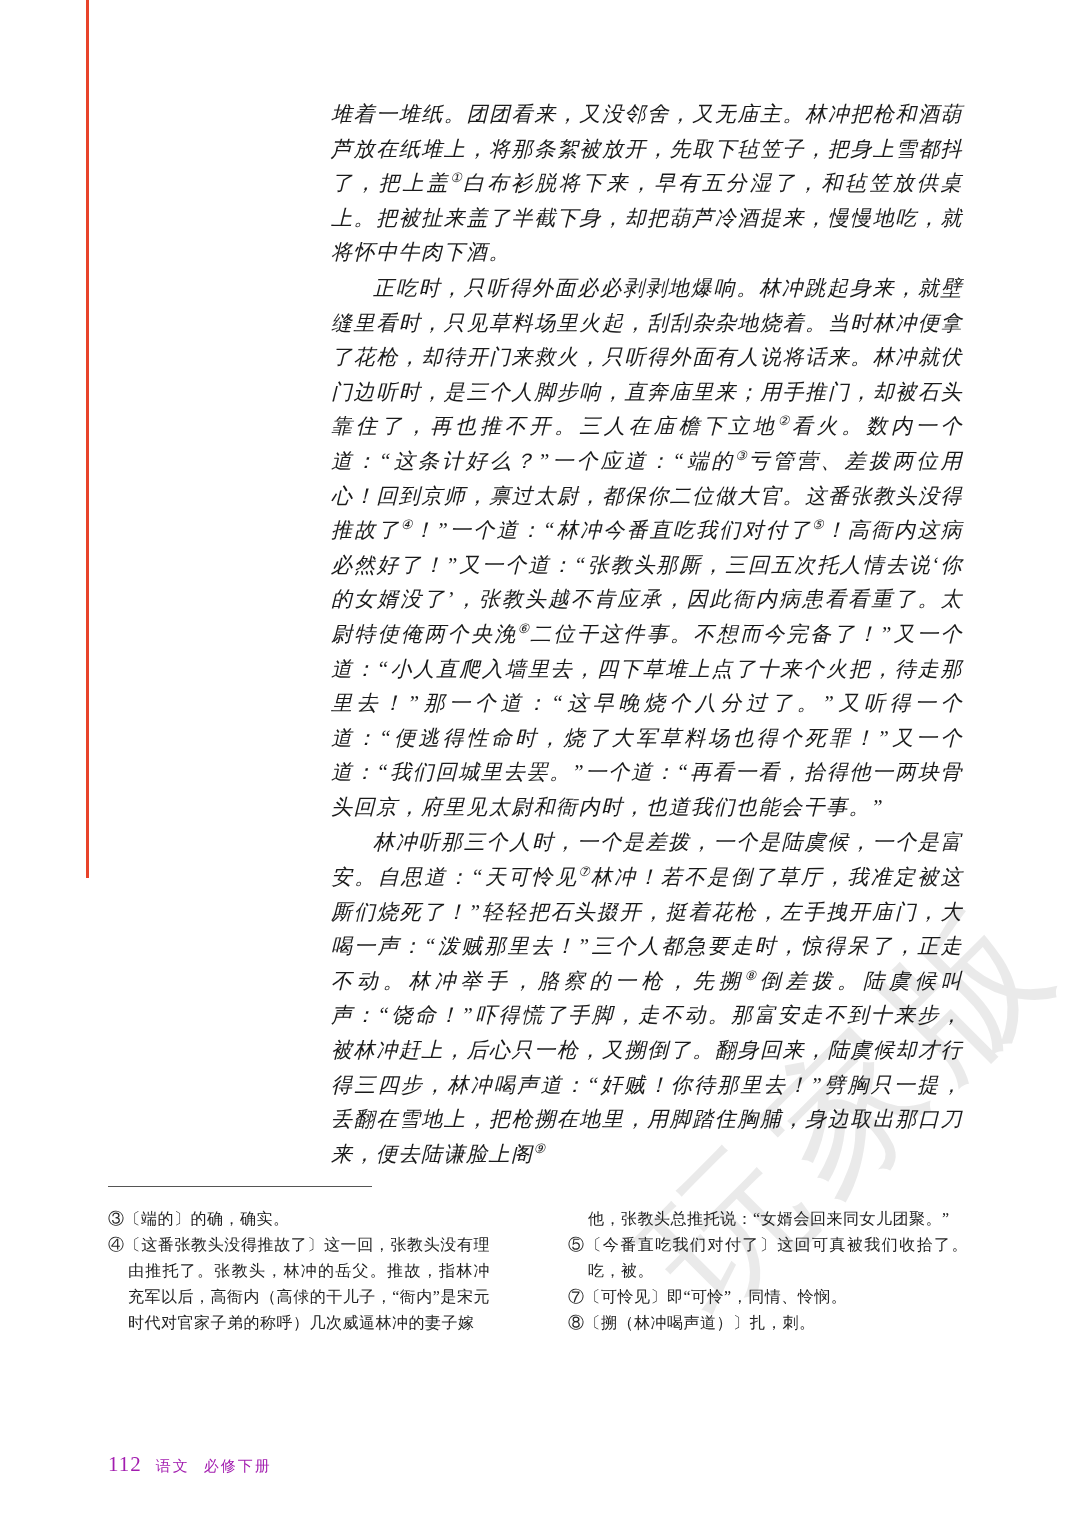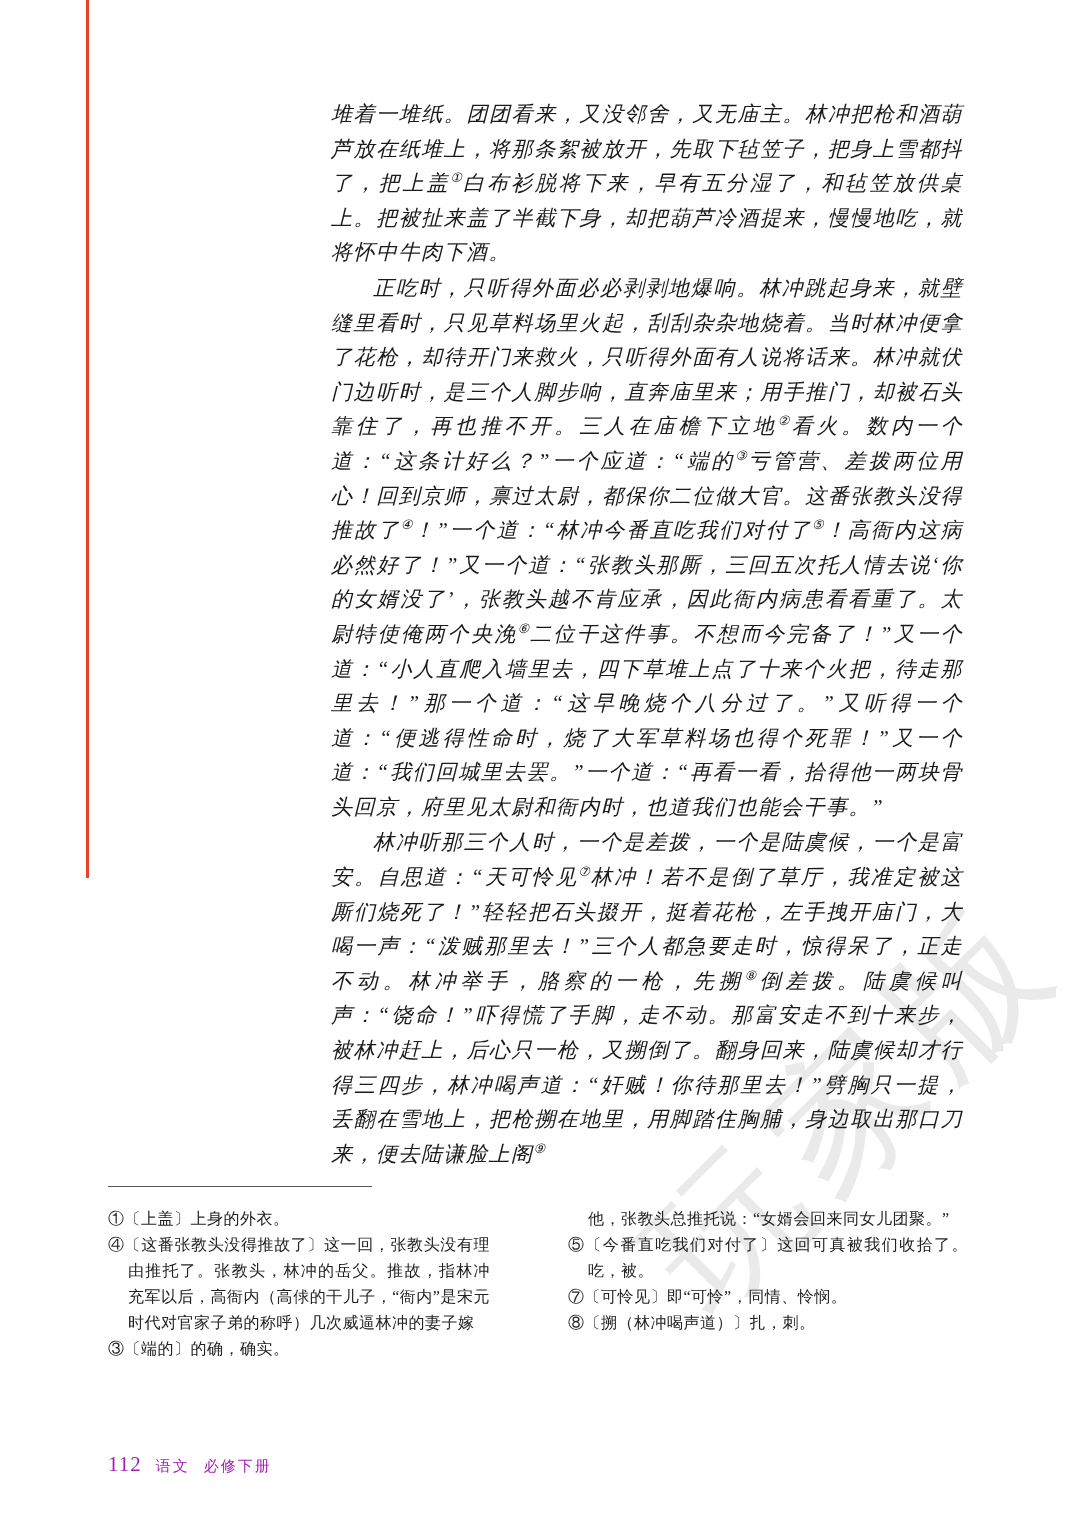--- a/index.html
+++ b/index.html
@@ -107,23 +107,22 @@
   <div class="body-text">
       <p class=""><span>堆着一堆纸。团团看来，又没邻舍，又无庙主。林冲把枪和酒葫芦放在纸堆上，将那条絮被放开，先取下毡笠子，把身上雪都抖了，把上盖</span><span class="fnref">①</span><span>白布衫脱将下来，早有五分湿了，和毡笠放供桌上。把被扯来盖了半截下身，却把葫芦冷酒提来，慢慢地吃，就将怀中牛肉下酒。</span></p>
       <p class="indent"><span>正吃时，只听得外面必必剥剥地爆响。林冲跳起身来，就壁缝里看时，只见草料场里火起，刮刮杂杂地烧着。当时林冲便拿了花枪，却待开门来救火，只听得外面有人说将话来。林冲就伏门边听时，是三个人脚步响，直奔庙里来；用手推门，却被石头靠住了，再也推不开。三人在庙檐下立地</span><span class="fnref">②</span><span>看火。数内一个道：“这条计好么？”一个应道：“端的</span><span class="fnref">③</span><span>亏管营、差拨两位用心！回到京师，禀过太尉，都保你二位做大官。这番张教头没得推故了</span><span class="fnref">④</span><span>！”一个道：“林冲今番直吃我们对付了</span><span class="fnref">⑤</span><span>！高衙内这病必然好了！”又一个道：“张教头那厮，三回五次托人情去说‘你的女婿没了’，张教头越不肯应承，因此衙内病患看看重了。太尉特使俺两个央浼</span><span class="fnref">⑥</span><span>二位干这件事。不想而今完备了！”又一个道：“小人直爬入墙里去，四下草堆上点了十来个火把，待走那里去！”那一个道：“这早晚烧个八分过了。”又听得一个道：“便逃得性命时，烧了大军草料场也得个死罪！”又一个道：“我们回城里去罢。”一个道：“再看一看，拾得他一两块骨头回京，府里见太尉和衙内时，也道我们也能会干事。”</span></p>
       <p class="indent"><span>林冲听那三个人时，一个是差拨，一个是陆虞候，一个是富安。自思道：“天可怜见</span><span class="fnref">⑦</span><span>林冲！若不是倒了草厅，我准定被这厮们烧死了！”轻轻把石头掇开，挺着花枪，左手拽开庙门，大喝一声：“泼贼那里去！”三个人都急要走时，惊得呆了，正走不动。林冲举手，胳察的一枪，先搠</span><span class="fnref">⑧</span><span>倒差拨。陆虞候叫声：“饶命！”吓得慌了手脚，走不动。那富安走不到十来步，被林冲赶上，后心只一枪，又搠倒了。翻身回来，陆虞候却才行得三四步，林冲喝声道：“奸贼！你待那里去！”劈胸只一提，丢翻在雪地上，把枪搠在地里，用脚踏住胸脯，身边取出那口刀来，便去陆谦脸上阁</span><span class="fnref">⑨</span></p>
     </div>
 
   <div class="fn-divider"></div>
 
   <div class="footnotes">
     <div class="fn-col left">
-        <div class="note">①〔上盖〕上身的外衣。</div>
+        <div class="note">③〔端的〕的确，确实。</div>
         <div class="note">④〔这番张教头没得推故了〕这一回，张教头没有理由推托了。张教头，林冲的岳父。推故，指林冲充军以后，高衙内（高俅的干儿子，“衙内”是宋元时代对官家子弟的称呼）几次威逼林冲的妻子嫁</div>
-        <div class="note">③〔端的〕的确，确实。</div>
       </div>
     <div class="fn-col right">
         <div class="note cont">他，张教头总推托说：“女婿会回来同女儿团聚。”</div>
         <div class="note">⑤〔今番直吃我们对付了〕这回可真被我们收拾了。吃，被。</div>
         <div class="note">⑦〔可怜见〕即“可怜”，同情、怜悯。</div>
         <div class="note">⑧〔搠（林冲喝声道）〕扎，刺。</div>
       </div>
   </div>
 
   <div class="page-footer">

